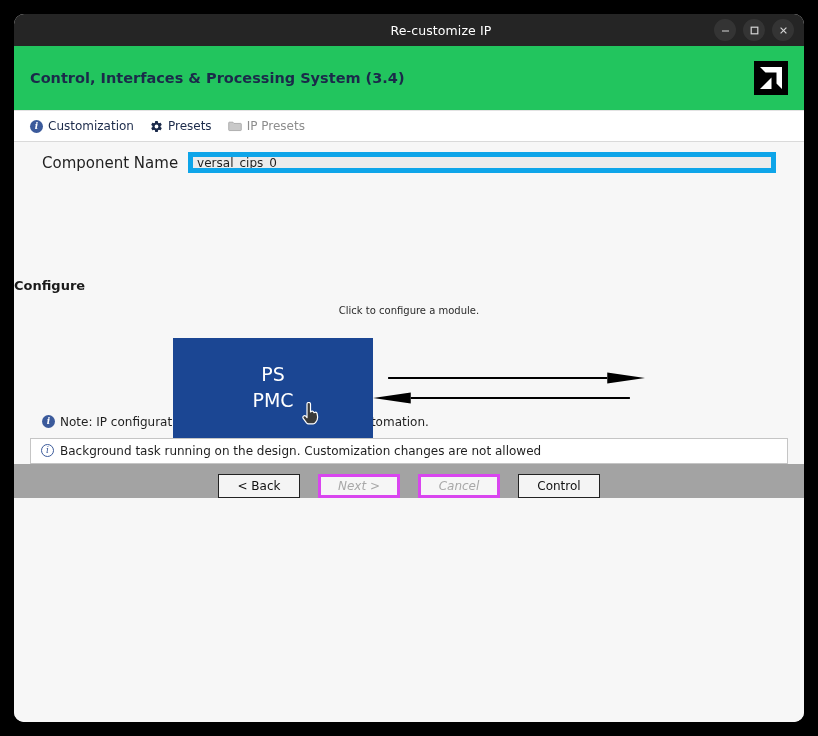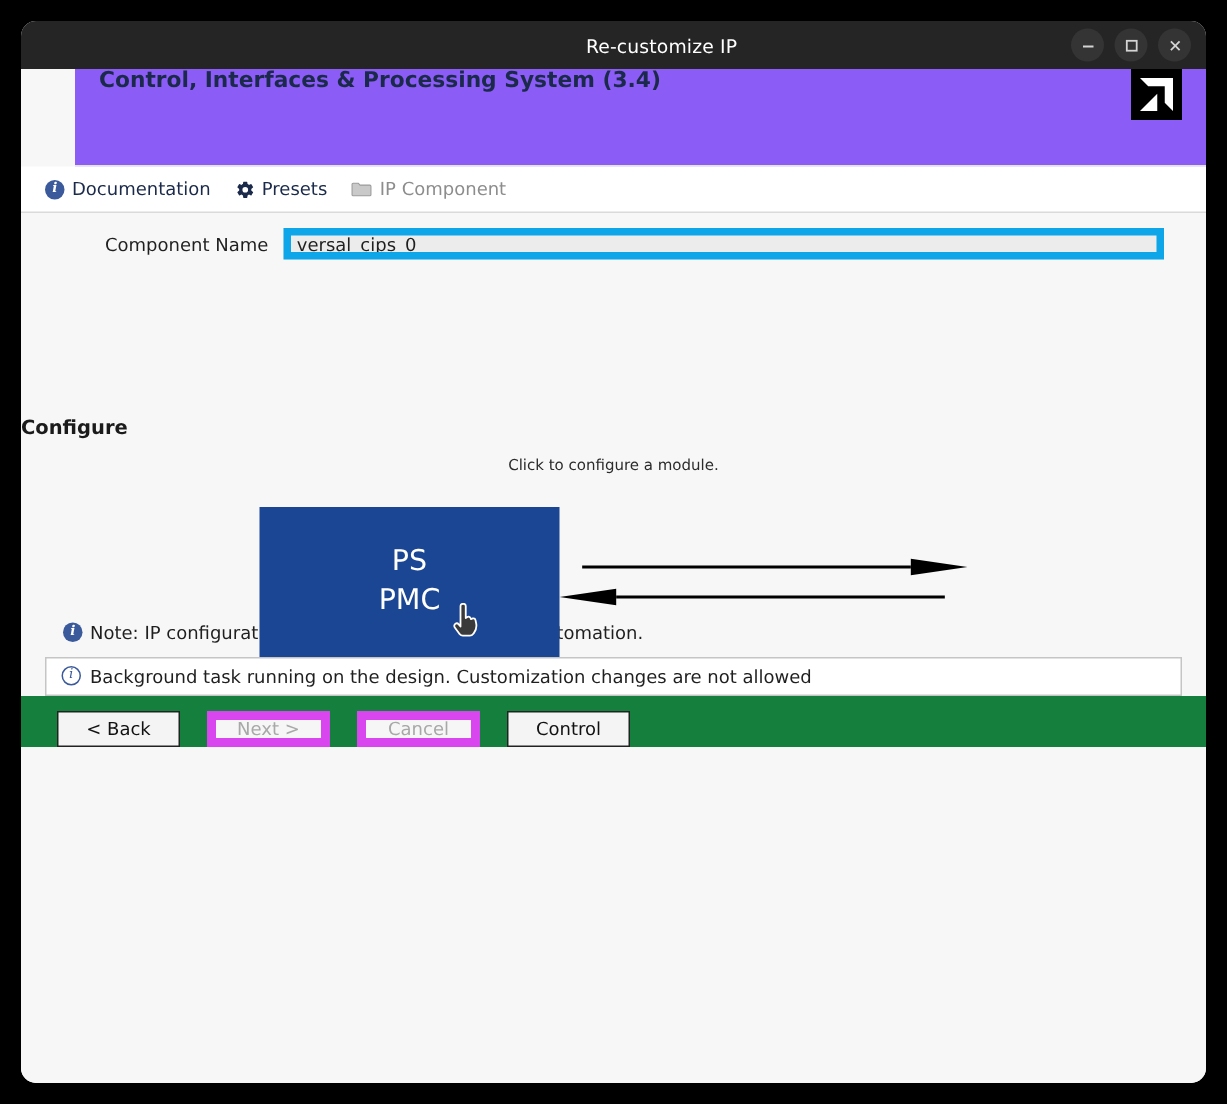--- a/index.html
+++ b/index.html
@@ -57,27 +57,27 @@
     background: #343434;
     display: flex;
     align-items: center;
     justify-content: center;
     cursor: pointer;
   }
   .win-btn svg { display: block; }
 
   
   .header {
-    background: #8b5cf6;
+    background: #22c55e;
     height: 64px;
     display: flex;
+    align-items: center;
     padding: 0 16px 0 16px;
     border-bottom: 1px solid #e3e3e3;
     flex: 0 0 auto;
-    margin-left: 36px;
   }
   .header-title {
     flex: 1;
     font-size: 14.5px;
     font-weight: bold;
     color: #1b2a4a;
   }
   .amd-logo {
     width: 34px;
     height: 34px;
@@ -140,24 +140,23 @@
   
   .comp-row {
     background: #f7f7f7;
     display: flex;
     align-items: center;
     padding: 10px 28px 10px 28px;
     gap: 10px;
     flex: 0 0 auto;
   }
   .comp-label {
-    font-size: 12px;
+    font-size: 15px;
     color: #1f1f1f;
     white-space: nowrap;
-    margin-left: 28px;
   }
   .comp-input {
     flex: 1;
     height: 21px;
     background: #ececec;
     border: 5px solid #0ea5e9;
     font-size: 12px;
     color: #1f1f1f;
     padding: 0 4px;
     box-sizing: border-box;
@@ -252,46 +251,47 @@
     align-items: center;
     gap: 6px;
     padding: 0 10px;
     font-size: 12px;
     color: #1f1f1f;
     box-sizing: border-box;
     flex: 0 0 auto;
   }
   .btn-row {
     display: flex;
-    justify-content: flex-start;
+    justify-content: center;
     align-items: center;
     gap: 18px;
     padding: 10px 24px 0 24px;
     flex: 0 0 auto;
-    background: #15803d;
+    background: #a3a3a3;
   }
   .btn {
     width: 82px;
     height: 24px;
     font-size: 12px;
     background: #f4f4f4;
     border: 1px solid #222222;
     color: #111111;
     display: flex;
     align-items: center;
     justify-content: center;
     cursor: pointer;
     font-family: "DejaVu Sans", "Liberation Sans", sans-serif;
     box-sizing: border-box;
   }
   .btn.disabled {
-    border: 6px solid #d946ef;
+    border: 3px solid #d946ef;
     color: #a8a8a8;
     background: #f6f6f6;
     cursor: default;
+    font-style: italic;
   }
   .bottom-pad { flex: 1 1 auto; background: #f7f7f7; }
 </style>
 </head>
 <body>
 
 <div class="window">
 
   <div class="titlebar">
     <div class="titlebar-text">Re-customize IP</div>
@@ -322,37 +322,37 @@
         <rect x="0" y="0" width="34" height="34" fill="#000000"></rect>
         <path d="M 6 6 L 18 6 L 28 6 L 28 28 L 22.5 22.5 L 22.5 11.5 L 11.5 11.5 Z" fill="#ffffff"></path>
         <path d="M 6 28 L 17.5 16.5 L 17.5 28 Z" fill="#ffffff"></path>
       </svg>
     </div>
   </div>
 
   <div class="toolbar">
     <div class="tool-item">
       <span class="icon-info-filled">i</span>
-      <span>Documentation</span>
+      <span>Customization</span>
     </div>
     <div class="tool-item">
       <span>
         <svg width="13" height="13" viewBox="0 0 24 24" style="display:block">
           <path fill="#1b2a4a" d="M19.4 13c.04-.33.06-.66.06-1s-.02-.67-.06-1l2.1-1.63a.5.5 0 0 0 .12-.64l-2-3.46a.5.5 0 0 0-.6-.22l-2.47 1a7.3 7.3 0 0 0-1.73-1l-.37-2.63A.5.5 0 0 0 14 2h-4a.5.5 0 0 0-.49.42L9.14 5.05a7.3 7.3 0 0 0-1.73 1l-2.47-1a.5.5 0 0 0-.6.22l-2 3.46a.5.5 0 0 0 .12.64L4.56 11c-.04.33-.06.66-.06 1s.02.67.06 1l-2.1 1.63a.5.5 0 0 0-.12.64l2 3.46c.12.22.38.3.6.22l2.47-1c.52.4 1.1.74 1.73 1l.37 2.63c.04.24.25.42.49.42h4c.24 0 .45-.18.49-.42l.37-2.63a7.3 7.3 0 0 0 1.73-1l2.47 1c.22.08.48 0 .6-.22l2-3.46a.5.5 0 0 0-.12-.64L19.4 13zM12 15.5A3.5 3.5 0 1 1 12 8.5a3.5 3.5 0 0 1 0 7z"></path>
         </svg>
       </span>
       <span>Presets</span>
     </div>
     <div class="tool-item disabled">
       <span>
         <svg width="14" height="12" viewBox="0 0 20 16" style="display:block">
           <path fill="#c9c9c9" stroke="#9a9a9a" stroke-width="1" d="M1 3.5 A1 1 0 0 1 2 2.5 h5 l1.6 1.8 h9.4 a1 1 0 0 1 1 1 v8.2 a1 1 0 0 1 -1 1 h-16 a1 1 0 0 1 -1 -1 z"></path>
         </svg>
       </span>
-      <span>IP Component</span>
+      <span>IP Presets</span>
     </div>
   </div>
 
   <div class="comp-row">
     <div class="comp-label">Component Name</div>
     <input class="comp-input" type="text" readonly="" value="versal_cips_0" style="">
   </div>
 
   <div class="canvas">
     <div class="configure-title">Configure</div>

